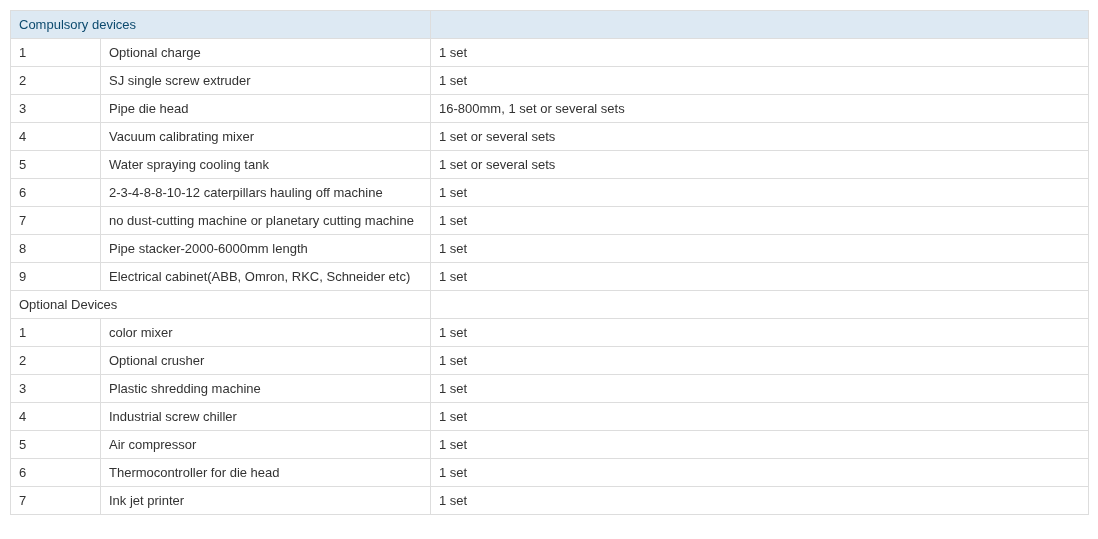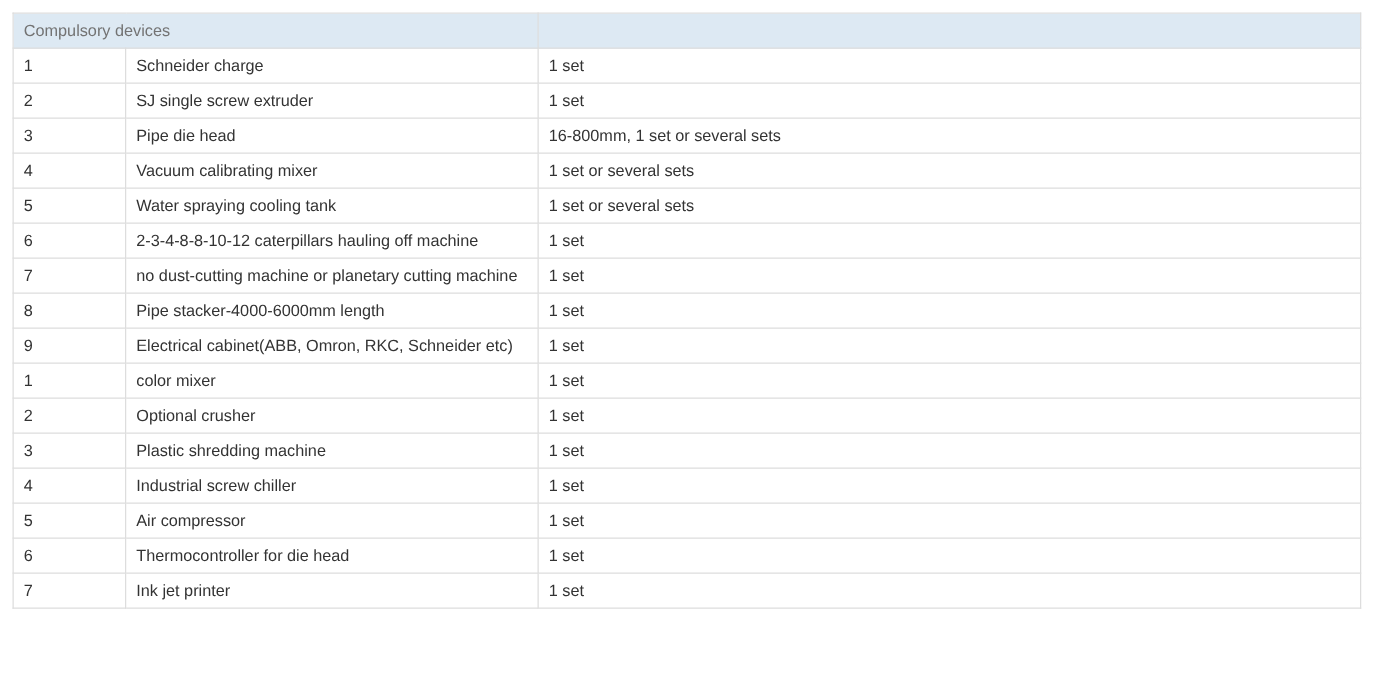--- a/index.html
+++ b/index.html
@@ -20,21 +20,21 @@
       table-layout: fixed;
     }
     td {
       border: 1px solid #ddd;
       padding: 6px 8px;
       vertical-align: middle;
       word-wrap: break-word;
     }
     .header-row td {
       background: #dde9f3;
-      color: #737373;
+      color: #0c4a6e;
     }
     .section-row td {
       background: #fff;
     }
     .col-num {
       width: 90px;
     }
     .col-name {
       width: 330px;
     }
@@ -51,21 +51,21 @@
     <col class="col-name">
     <col class="col-qty">
   </colgroup>
   <tbody>
       <tr class="header-row">
         <td colspan="2">Compulsory devices</td>
         <td></td>
       </tr>
       <tr>
         <td>1</td>
-        <td>Schneider charge</td>
+        <td>Optional charge</td>
         <td>1 set</td>
       </tr>
       <tr>
         <td>2</td>
         <td>SJ single screw extruder</td>
         <td>1 set</td>
       </tr>
       <tr>
         <td>3</td>
         <td>Pipe die head</td>
@@ -86,27 +86,31 @@
         <td>2-3-4-8-8-10-12 caterpillars hauling off machine</td>
         <td>1 set</td>
       </tr>
       <tr>
         <td>7</td>
         <td>no dust-cutting machine or planetary cutting machine</td>
         <td>1 set</td>
       </tr>
       <tr>
         <td>8</td>
-        <td>Pipe stacker-4000-6000mm length</td>
+        <td>Pipe stacker-2000-6000mm length</td>
         <td>1 set</td>
       </tr>
       <tr>
         <td>9</td>
         <td>Electrical cabinet(ABB, Omron, RKC, Schneider etc)</td>
         <td>1 set</td>
+      </tr>
+      <tr class="section-row">
+        <td colspan="2">Optional Devices</td>
+        <td></td>
       </tr>
       <tr>
         <td>1</td>
         <td>color mixer</td>
         <td>1 set</td>
       </tr>
       <tr>
         <td>2</td>
         <td>Optional crusher</td>
         <td>1 set</td>

